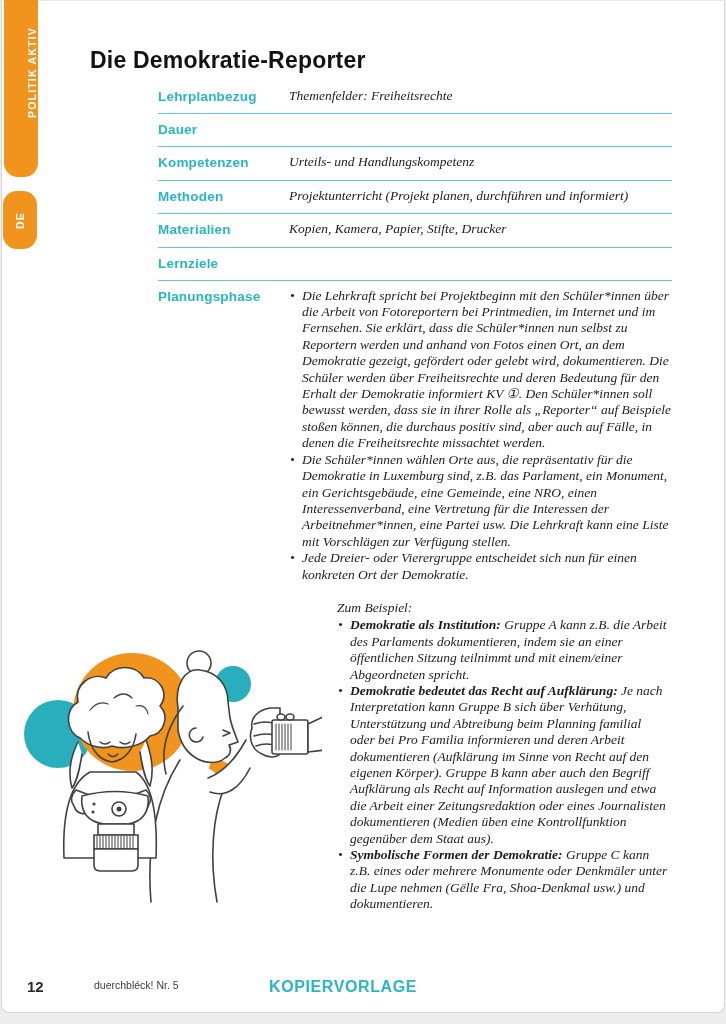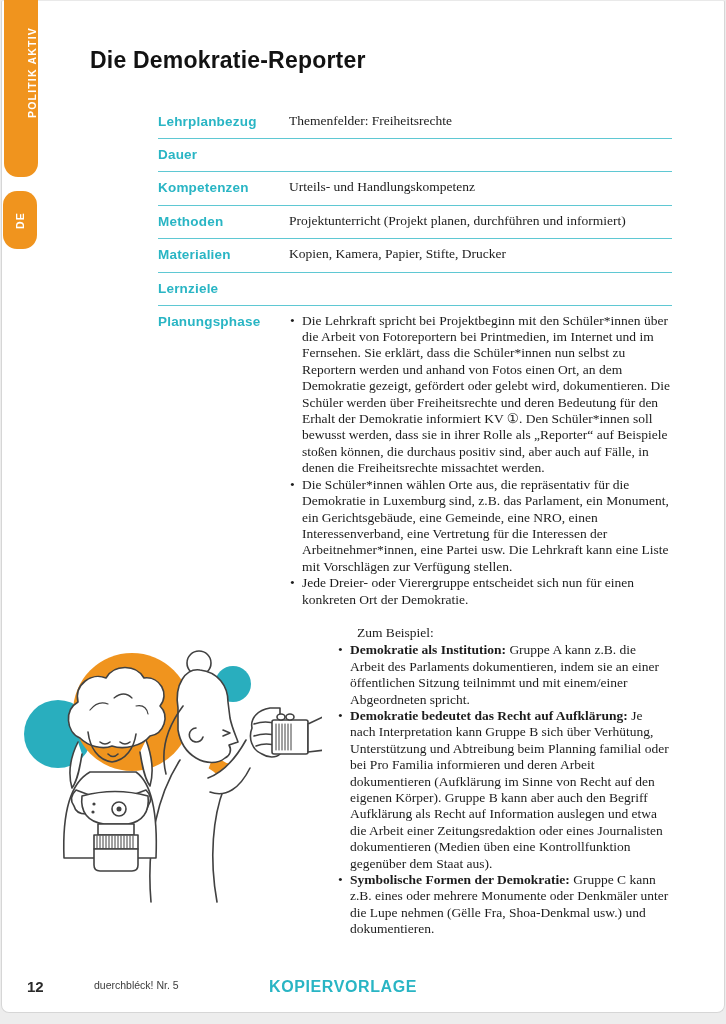--- a/index.html
+++ b/index.html
@@ -11,33 +11,33 @@
   .tab{position:absolute;background:#F0941E;width:34px;border-radius:14px;
        display:flex;align-items:center;justify-content:center;}
   .tab-politik{left:2px;top:-18px;height:194px;justify-content:flex-end;padding-bottom:14px;box-sizing:border-box;}
   .tab-de{left:1px;top:190px;height:58px;}
   .tab span{writing-mode:vertical-rl;transform:rotate(180deg);color:#fff;font-weight:bold;
             font-size:10.5px;letter-spacing:1.2px;white-space:nowrap;}
   
   .title{position:absolute;left:88px;top:31px;font-size:23px;font-weight:bold;color:#121212;
          letter-spacing:.2px;}
   
-  .content{position:absolute;left:156px;top:105px;width:514px;}
+  .content{position:absolute;left:156px;top:80px;width:514px;}
   .info-row{display:flex;border-bottom:1px solid #5fc8d3;padding:7px 0 9px 0;}
   .info-row.last{border-bottom:none;}
   .info-label{flex:0 0 131px;color:#29B5C4;font-weight:bold;font-size:13.5px;letter-spacing:.2px;
               padding-top:1px;}
   .info-value{flex:1;font-family:"Liberation Serif",serif;font-size:13.5px;line-height:16.4px;
-              color:#1c1c1c;}
+              color:#1c1c1c;font-style:italic;}
   
   ul.bullets{list-style:none;margin:0;padding:0;}
   ul.bullets li{position:relative;padding-left:13px;margin:0;}
   ul.bullets li::before{content:"\2022";position:absolute;left:1px;top:0;color:#1c1c1c;}
   .examples{margin-left:48px;margin-top:17px;width:332px;}
-  .examples-intro{font-family:"Liberation Serif",serif;font-size:13.5px;line-height:16.4px;color:#1c1c1c;margin-left:20px;}
+  .examples-intro{font-family:"Liberation Serif",serif;font-size:13.5px;line-height:16.4px;color:#1c1c1c;}
   .examples ul.bullets{margin-top:1px;}
   .lead{font-weight:bold;text-align:center;}
   
   .illus{position:absolute;left:16px;top:645px;width:304px;height:278px;}
   
   .footer{position:absolute;top:977px;left:0;width:722px;font-size:10.5px;color:#2a2a2a;}
   .footer .pagenum{position:absolute;left:25px;top:0;font-weight:bold;font-size:15px;}
   .footer .pub{position:absolute;left:92px;top:1px;color:#3c3c3c;}
   .footer .tag{position:absolute;left:267px;top:0;color:#29B5C4;font-weight:bold;font-size:16px;
                letter-spacing:.6px;}

